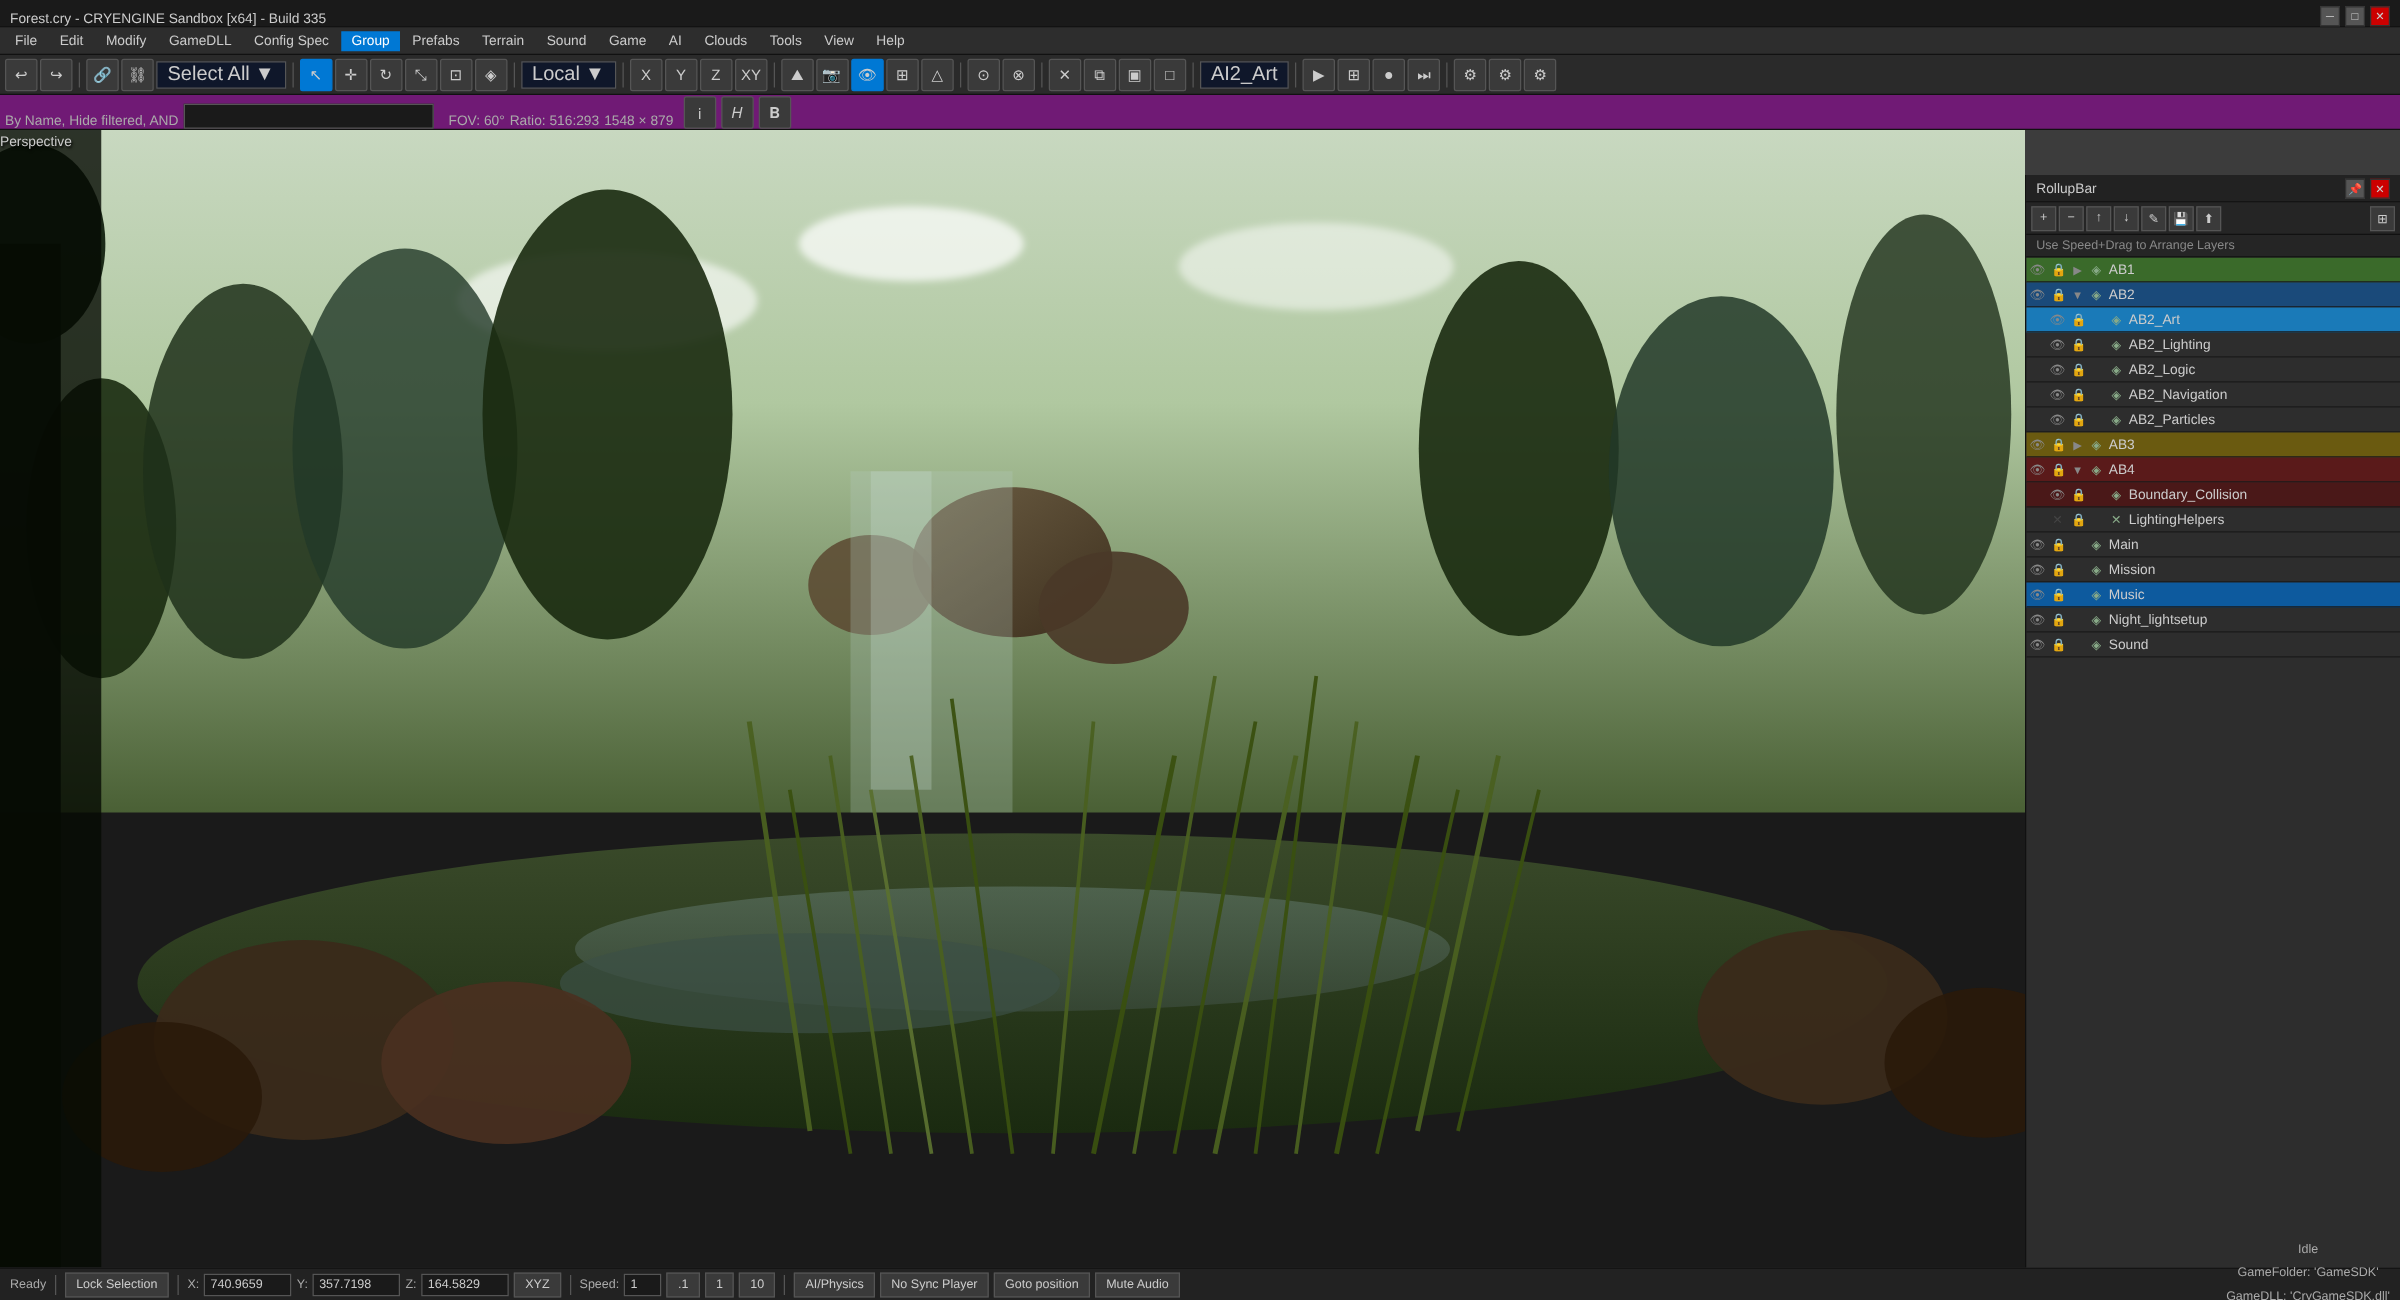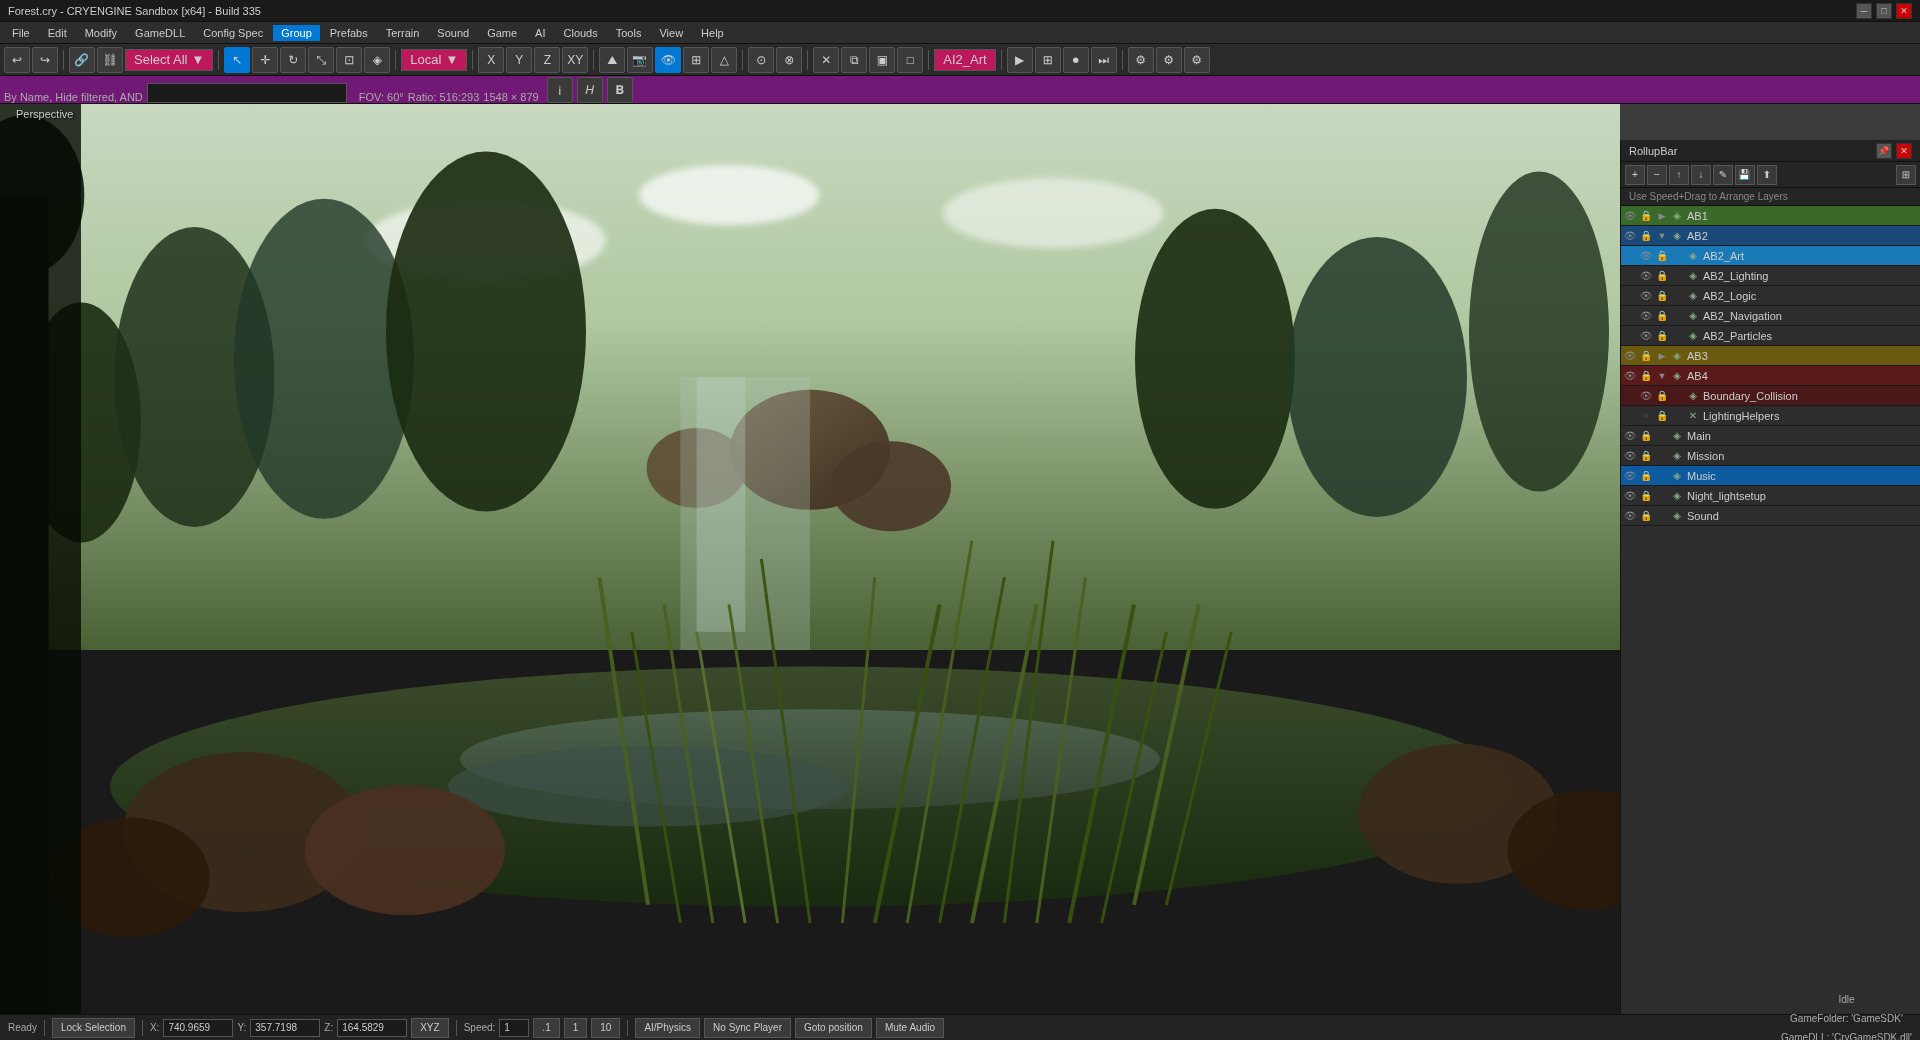--- a/index.html
+++ b/index.html
@@ -11,21 +11,21 @@
       font-size: 11px;
       color: #ccc;
       overflow: hidden;
     }
 
     
     #titlebar {
       height: 22px;
       background: #1a1a1a;
       display: flex;
-      align-items: center;
+      align-items: flex-end;
       padding: 0 8px;
       justify-content: space-between;
       border-bottom: 1px solid #111;
     }
     #titlebar-controls { display: flex; gap: 4px; }
     .titlebar-btn {
       width: 16px; height: 16px;
       background: #555; border: 1px solid #333;
       display: flex; align-items: center; justify-content: center;
       font-size: 9px; color: #ccc; cursor: pointer;
@@ -68,23 +68,23 @@
       display: flex; align-items: center; justify-content: center;
       color: #ccc; cursor: pointer; font-size: 12px;
       border-radius: 2px;
     }
     .toolbar-btn.active { background: #0078d4; border-color: #0078d4; }
     .toolbar-separator {
       width: 1px; height: 20px;
       background: #555; margin: 0 3px;
     }
     .toolbar-text-btn {
-      height: 22px; background: #be185d;
+      height: 22px; background: #0f172a;
       border: 1px solid #555; color: #ccc;
-      padding: 0 8px; font-size: 13px;
+      padding: 0 8px; font-size: 16px;
       cursor: pointer; display: flex; align-items: center; gap: 4px;
       white-space: nowrap;
     }
 
     
     #toolbar2 {
       height: 28px;
       background: #701a75;
       display: flex;
       align-items: flex-end;
@@ -109,21 +109,21 @@
 
     
     #viewport {
       flex: 1;
       background: #1a1a1a;
       position: relative;
       overflow: hidden;
     }
     #viewport-label {
       position: absolute;
-      top: 4px; left: 16px;
+      top: 4px; left: 0;
       color: #ccc; font-size: 11px;
       z-index: 10;
       text-shadow: 1px 1px 2px #000;
     }
 
     
     #right-panel {
       width: 300px;
       background: #2d2d2d;
       border-left: 1px solid #111;

